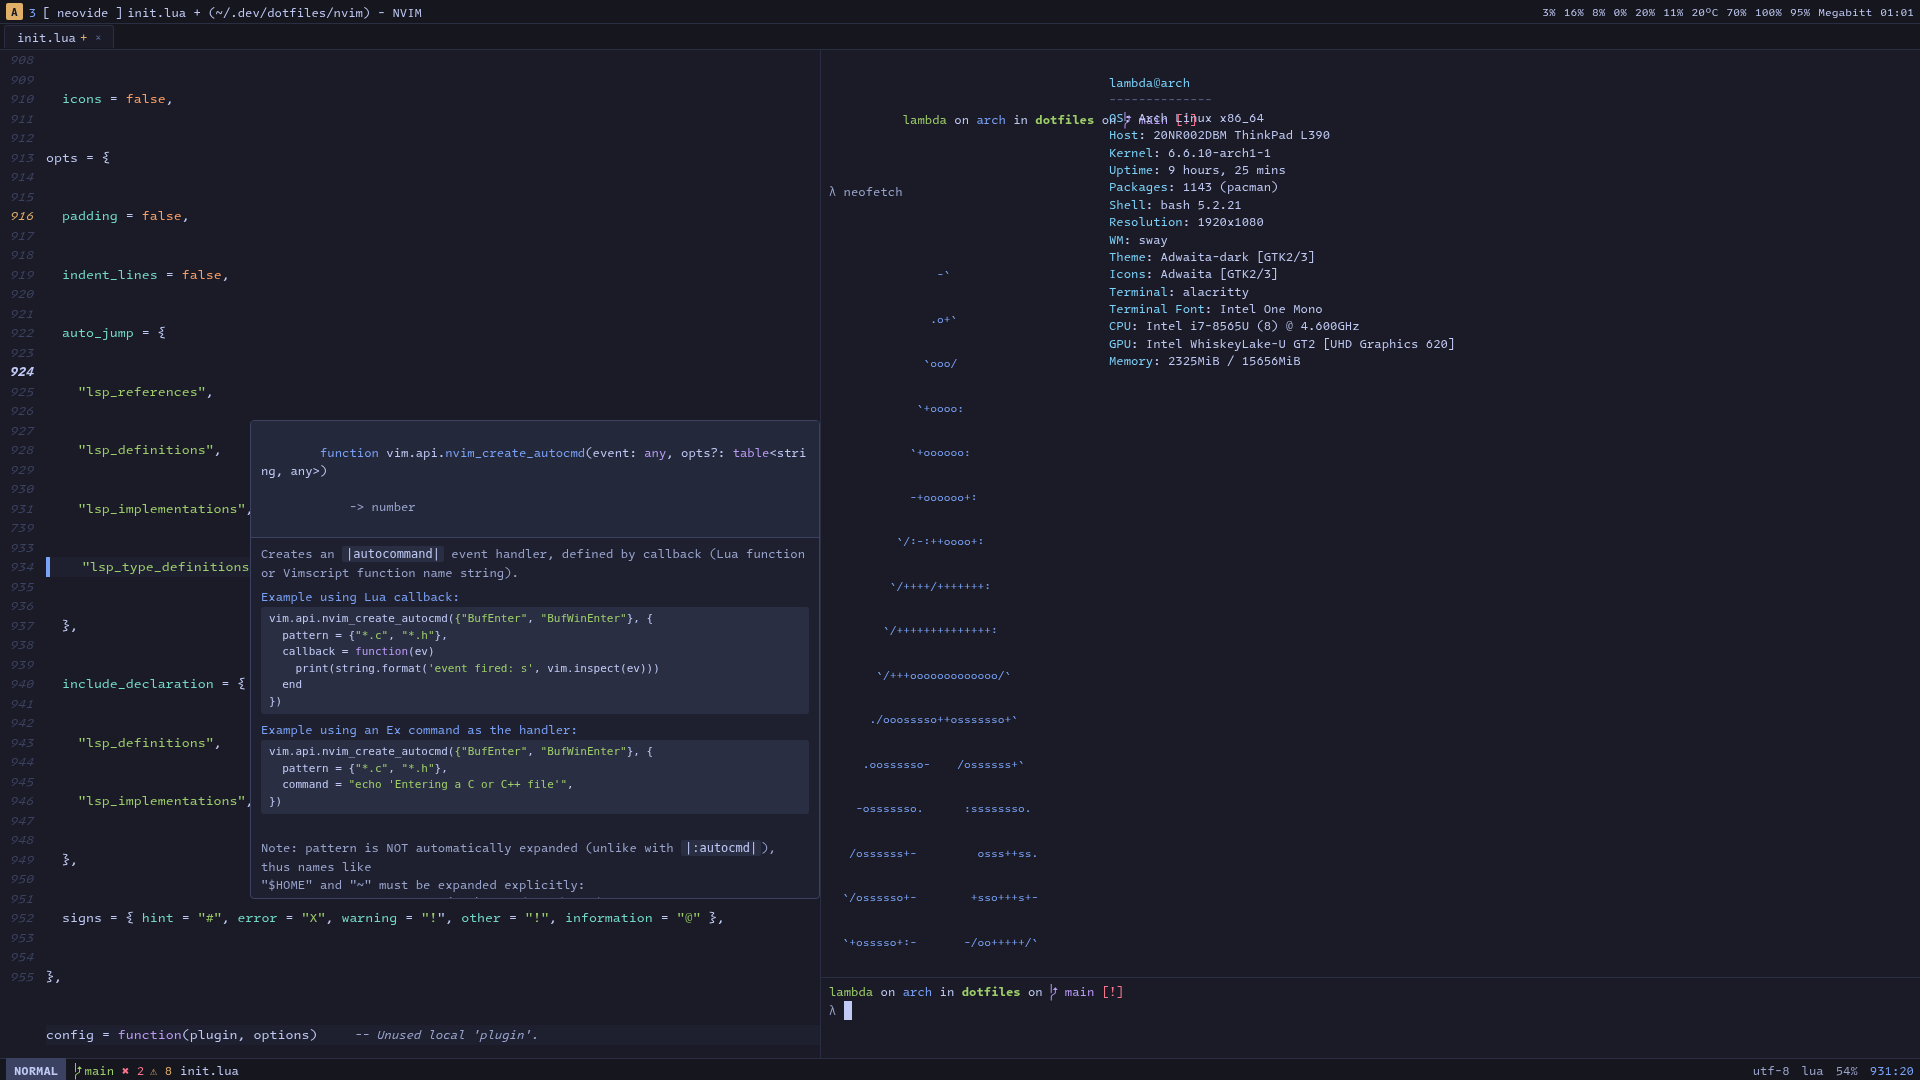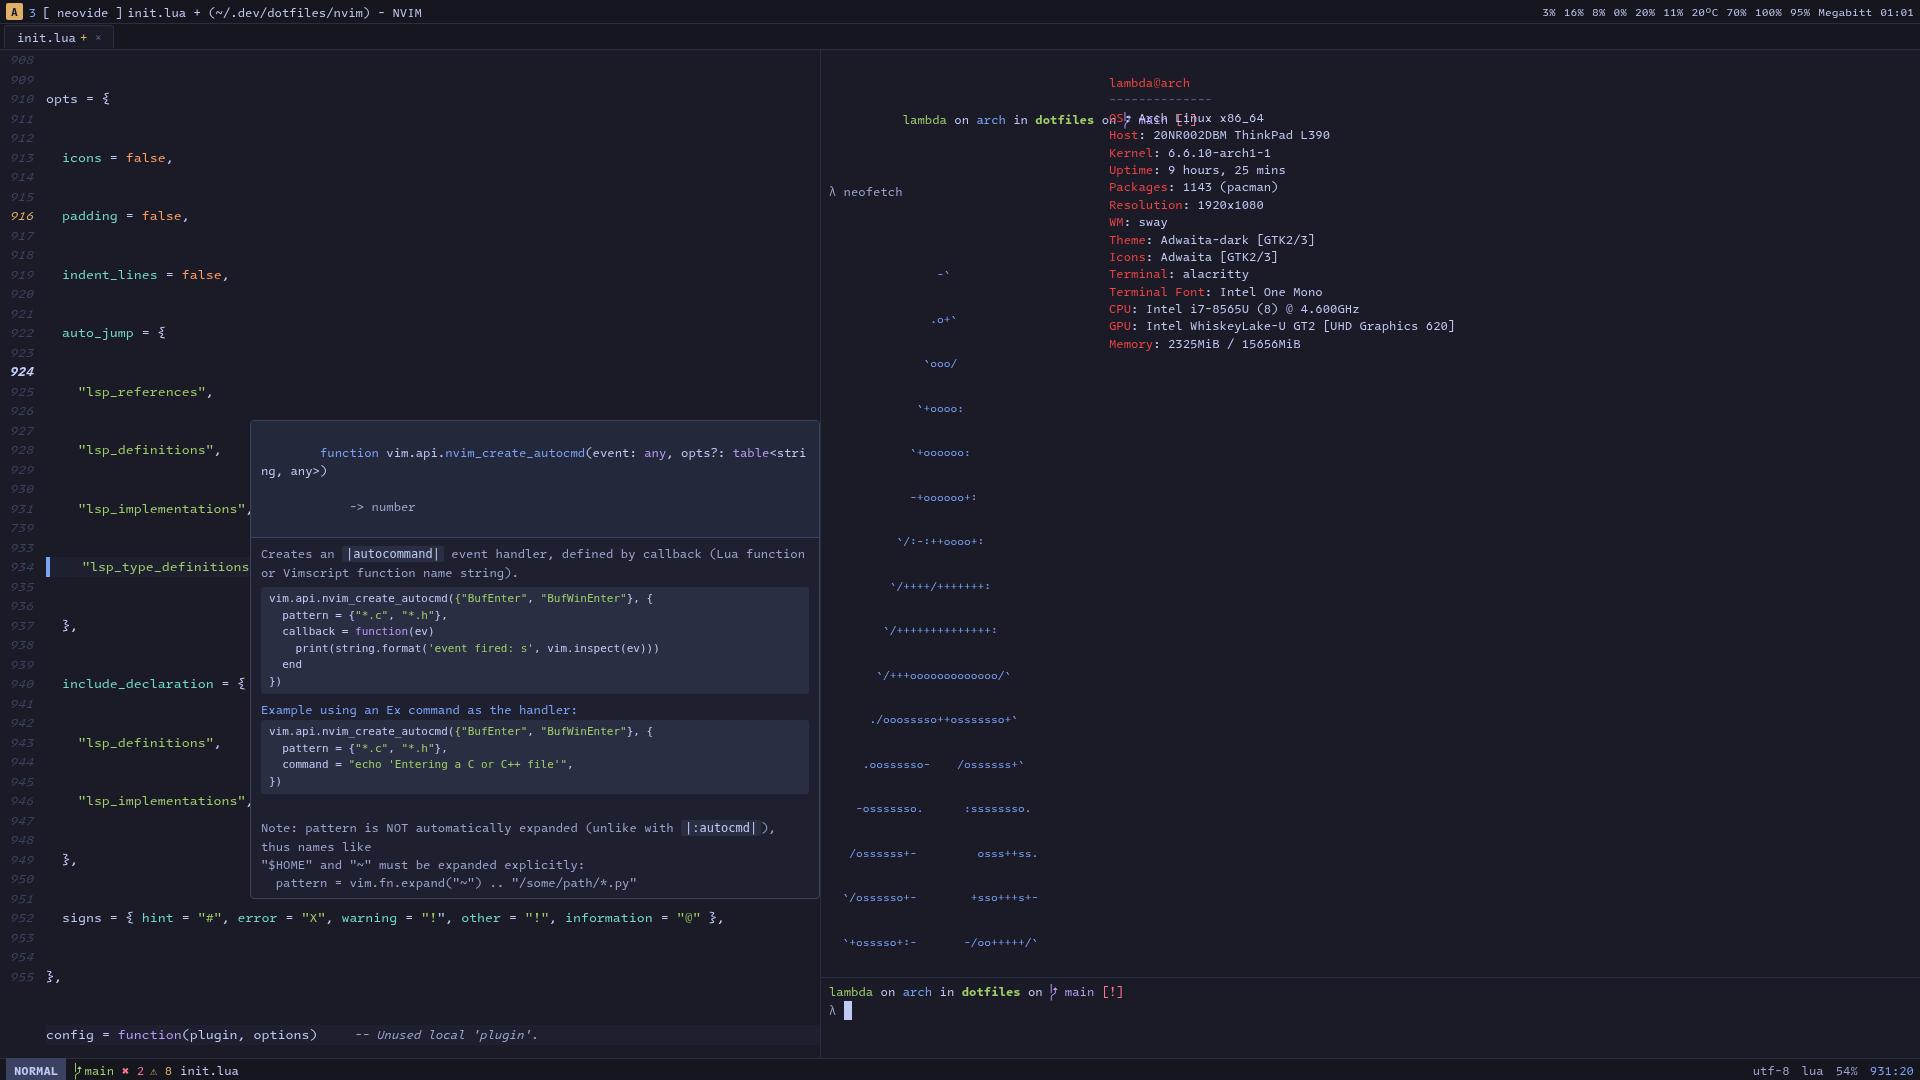--- a/index.html
+++ b/index.html
@@ -179,21 +179,21 @@
       color: #7aa2f7;
       font-size: 12px;
       line-height: 1.45;
       white-space: pre;
     }
     .neofetch-right {
       flex: 1;
       font-size: 12px;
       line-height: 1.45;
     }
-    .nf-key { color: #ef4444; }
+    .nf-key { color: #7dd3fc; }
     .nf-val { color: #c0caf5; }
     .nf-sep { color: #565f89; }
 
     
     .hover-popup {
       position: absolute;
       left: 250px;
       top: 370px;
       background: #1e2030;
       border: 1px solid #3b4261;
@@ -366,22 +366,22 @@
         <div>948</div>
         <div>949</div>
         <div>950</div>
         <div>951</div>
         <div>952</div>
         <div>953</div>
         <div>954</div>
         <div>955</div>
       </div>
       <div class="code-content">
+        <span class="code-line"><span class="prop">  icons</span><span class="punct"> = </span><span class="bool">false</span><span class="punct">,</span></span>
         <span class="code-line"><span class="var">opts</span><span class="punct"> = {</span></span>
-        <span class="code-line"><span class="prop">  icons</span><span class="punct"> = </span><span class="bool">false</span><span class="punct">,</span></span>
         <span class="code-line"><span class="prop">  padding</span><span class="punct"> = </span><span class="bool">false</span><span class="punct">,</span></span>
         <span class="code-line"><span class="prop">  indent_lines</span><span class="punct"> = </span><span class="bool">false</span><span class="punct">,</span></span>
         <span class="code-line"><span class="prop">  auto_jump</span><span class="punct"> = {</span></span>
         <span class="code-line"><span class="str">    "lsp_references"</span><span class="punct">,</span></span>
         <span class="code-line"><span class="str">    "lsp_definitions"</span><span class="punct">,</span></span>
         <span class="code-line"><span class="str">    "lsp_implementations"</span><span class="punct">,</span></span>
         <span class="code-line" style="background:#1e2030"><span style="background:#7aa2f7;width:4px;display:inline-block">&nbsp;</span><span class="str">    "lsp_type_definitions"</span><span class="punct">,</span></span>
         <span class="code-line"><span class="punct">  },</span></span>
         <span class="code-line"><span class="prop">  include_declaration</span><span class="punct"> = {</span></span>
         <span class="code-line"><span class="str">    "lsp_definitions"</span><span class="punct">,</span></span>
@@ -424,20 +424,21 @@
       </div>
     </div>
 
     <div class="hover-popup">
       <div class="hover-signature">
         <span style="color:#7aa2f7">function</span> <span style="color:#c0caf5">vim.api.</span><span style="color:#7aa2f7">nvim_create_autocmd</span><span style="color:#c0caf5">(event: </span><span style="color:#bb9af7">any</span><span style="color:#c0caf5">, opts?: </span><span style="color:#bb9af7">table</span><span style="color:#c0caf5">&lt;string, any&gt;)</span><br>
         <span style="color:#9aa5ce">    -&gt; number</span>
       </div>
       <div class="hover-body">
         <p>Creates an <span class="code-inline">|autocommand|</span> event handler, defined by callback (Lua function or Vimscript function name string).</p>
+        <p class="section-title">Example using Lua callback:</p>
         <pre style="background:#292e42;padding:4px 8px;border-radius:3px;font-size:11px;color:#c0caf5">vim.api.nvim_create_autocmd(<span style="color:#9ece6a">{"BufEnter"</span>, <span style="color:#9ece6a">"BufWinEnter"</span>}, {
   pattern = {<span style="color:#9ece6a">"*.c"</span>, <span style="color:#9ece6a">"*.h"</span>},
   callback = <span style="color:#bb9af7">function</span>(ev)
     print(string.format(<span style="color:#9ece6a">'event fired: s'</span>, vim.inspect(ev)))
   end
 })</pre>
         <p class="section-title">Example using an Ex command as the handler:</p>
         <pre style="background:#292e42;padding:4px 8px;border-radius:3px;font-size:11px;color:#c0caf5">vim.api.nvim_create_autocmd(<span style="color:#9ece6a">{"BufEnter"</span>, <span style="color:#9ece6a">"BufWinEnter"</span>}, {
   pattern = {<span style="color:#9ece6a">"*.c"</span>, <span style="color:#9ece6a">"*.h"</span>},
   command = <span style="color:#9ece6a">"echo 'Entering a C or C++ file'"</span>,
@@ -485,20 +486,21 @@
       <div class="neofetch-right">
         <div style="margin-top:18px">
           <span class="nf-key">lambda@arch</span>
         </div>
         <div><span class="nf-sep">--------------</span></div>
         <div><span class="nf-key">OS</span><span style="color:#c0caf5">: </span><span class="nf-val">Arch Linux x86_64</span></div>
         <div><span class="nf-key">Host</span><span style="color:#c0caf5">: </span><span class="nf-val">20NR002DBM ThinkPad L390</span></div>
         <div><span class="nf-key">Kernel</span><span style="color:#c0caf5">: </span><span class="nf-val">6.6.10-arch1-1</span></div>
         <div><span class="nf-key">Uptime</span><span style="color:#c0caf5">: </span><span class="nf-val">9 hours, 25 mins</span></div>
         <div><span class="nf-key">Packages</span><span style="color:#c0caf5">: </span><span class="nf-val">1143 (pacman)</span></div>
+        <div><span class="nf-key">Shell</span><span style="color:#c0caf5">: </span><span class="nf-val">bash 5.2.21</span></div>
         <div><span class="nf-key">Resolution</span><span style="color:#c0caf5">: </span><span class="nf-val">1920x1080</span></div>
         <div><span class="nf-key">WM</span><span style="color:#c0caf5">: </span><span class="nf-val">sway</span></div>
         <div><span class="nf-key">Theme</span><span style="color:#c0caf5">: </span><span class="nf-val">Adwaita-dark [GTK2/3]</span></div>
         <div><span class="nf-key">Icons</span><span style="color:#c0caf5">: </span><span class="nf-val">Adwaita [GTK2/3]</span></div>
         <div><span class="nf-key">Terminal</span><span style="color:#c0caf5">: </span><span class="nf-val">alacritty</span></div>
         <div><span class="nf-key">Terminal Font</span><span style="color:#c0caf5">: </span><span class="nf-val">Intel One Mono</span></div>
         <div><span class="nf-key">CPU</span><span style="color:#c0caf5">: </span><span class="nf-val">Intel i7-8565U (8) @ 4.600GHz</span></div>
         <div><span class="nf-key">GPU</span><span style="color:#c0caf5">: </span><span class="nf-val">Intel WhiskeyLake-U GT2 [UHD Graphics 620]</span></div>
         <div><span class="nf-key">Memory</span><span style="color:#c0caf5">: </span><span class="nf-val">2325MiB / 15656MiB</span></div>
       </div>

